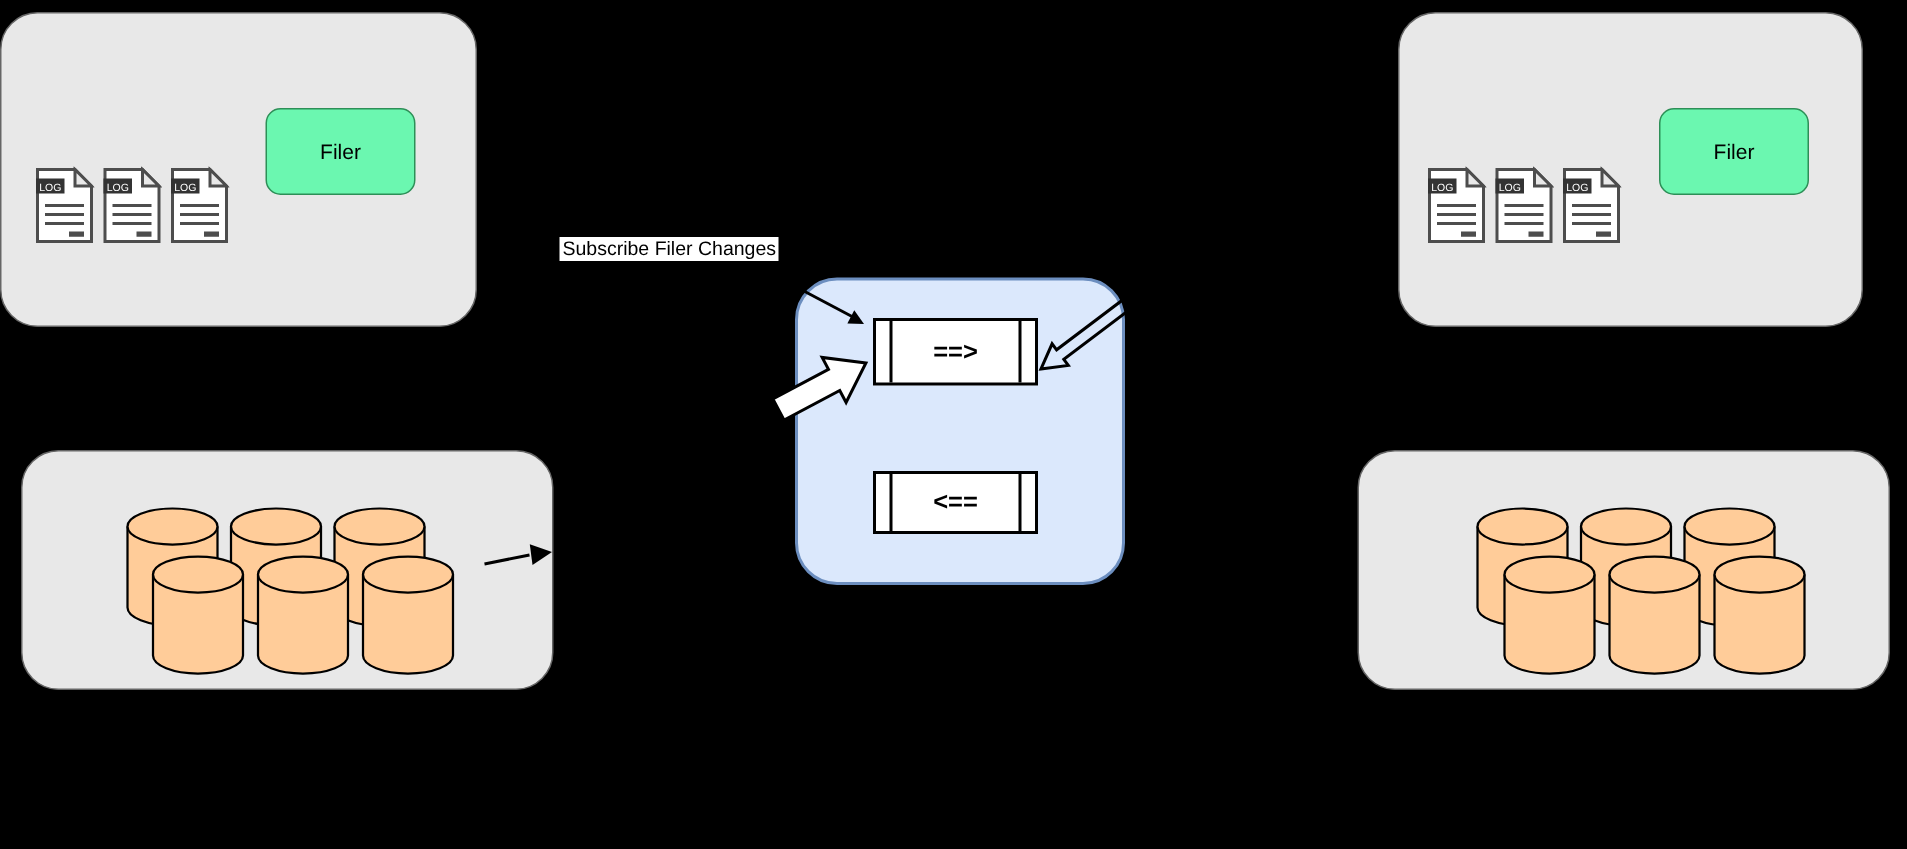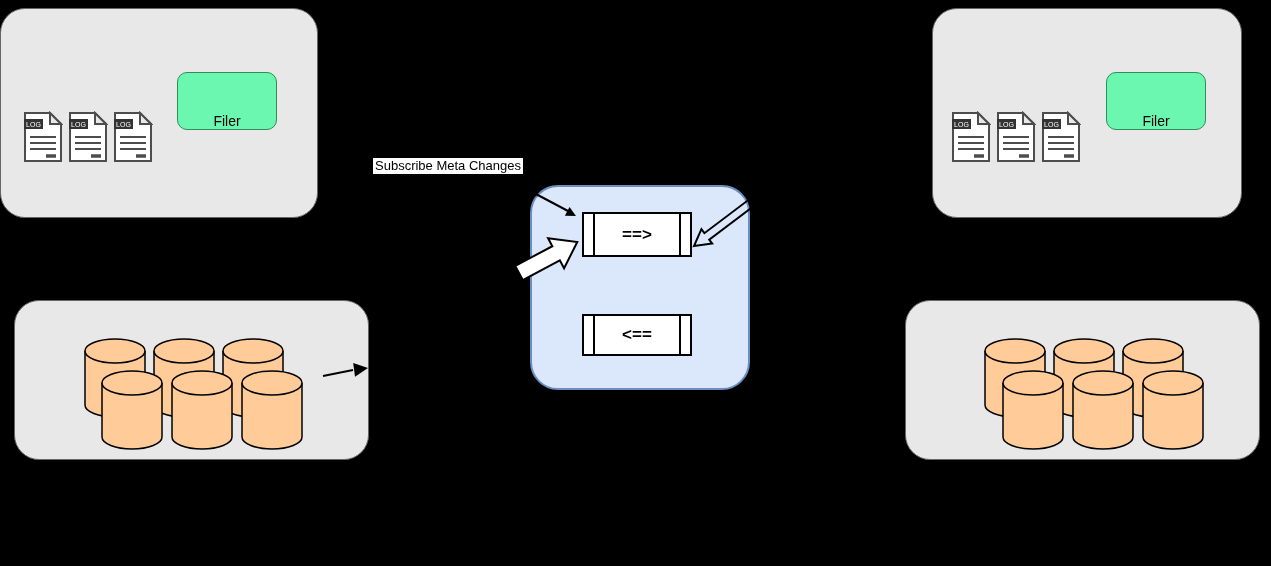--- a/index.html
+++ b/index.html
@@ -9,21 +9,21 @@
     background:var(--background,#000); overflow:hidden;
     font-family:"Liberation Sans",sans-serif;
   }
   .cluster {
     position:absolute;
     background:var(--cluster-fill,#e8e8e8);
     border:1.5px solid var(--cluster-border,#666);
     border-radius:25px;
   }
   .filer {
-    position:absolute; display:flex; align-items:flex-end; justify-content:center;
+    position:absolute; display:flex; align-items:center; justify-content:center;
     background:var(--filer-fill,#6bf7b0);
     border:1.5px solid var(--filer-border,#2d8f57);
     border-radius:10px; font-size:14px; color:#000;
   }
   .log-icon { position:absolute; }
   .doc-body { fill:#ffffff; stroke:#4d4d4d; stroke-width:2; }
   .doc-fold { fill:#e9e9e9; stroke:#4d4d4d; stroke-width:2; }
   .doc-badge { fill:#333333; }
   .doc-badge-text { fill:#ffffff; font-size:7px; font-family:"Liberation Sans",sans-serif; }
   .doc-line { stroke:#4d4d4d; stroke-width:2; }
@@ -195,21 +195,21 @@
       <span>==&gt;</span>
       <span class="band r"></span>
     </div>
     <div class="queue-rect q2">
       <span class="band l"></span>
       <span>&lt;==</span>
       <span class="band r"></span>
     </div>
   </div>
 
-  <div class="floating-label" style="left:373px;top:158px">Subscribe Meta Changes</div>
+  <div class="floating-label" style="left:373px;top:158px">Subscribe Filer Changes</div>
 
   <svg class="arrows" width="1271" height="566" viewBox="0 0 1271 566">
 
     <g>
       <line class="arrow-stroke" x1="534" y1="193" x2="568" y2="211"></line>
       <polygon class="arrow-head" points="576,216 564.9,215.7 569.5,206.9"></polygon>
     </g>
 
     <g transform="translate(519,273) rotate(-28)">
       <polygon class="block-arrow" points="0,-8 42,-8 42,-17 66,0 42,17 42,8 0,8"></polygon>

